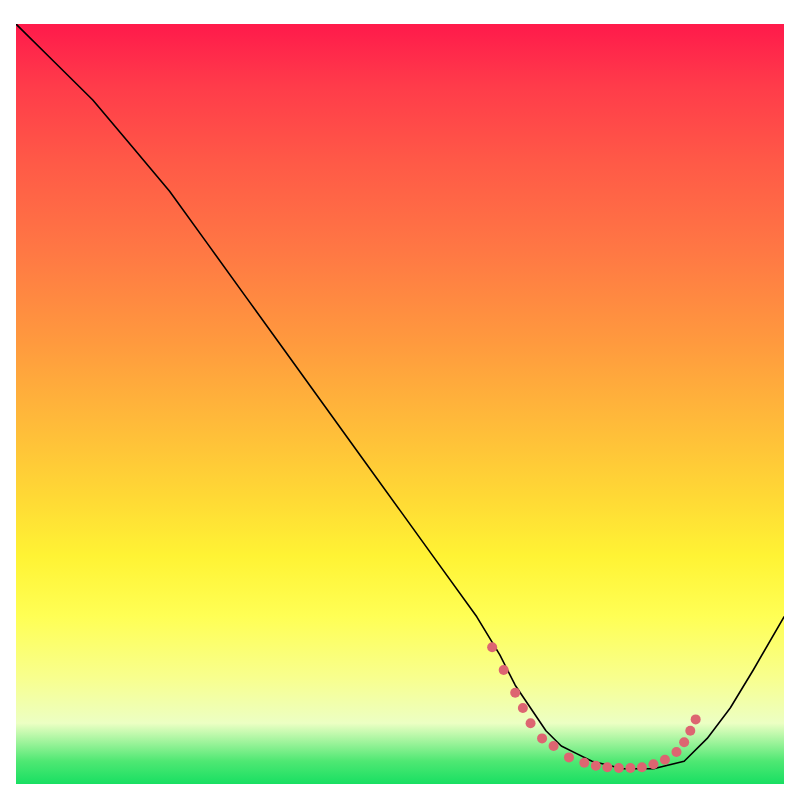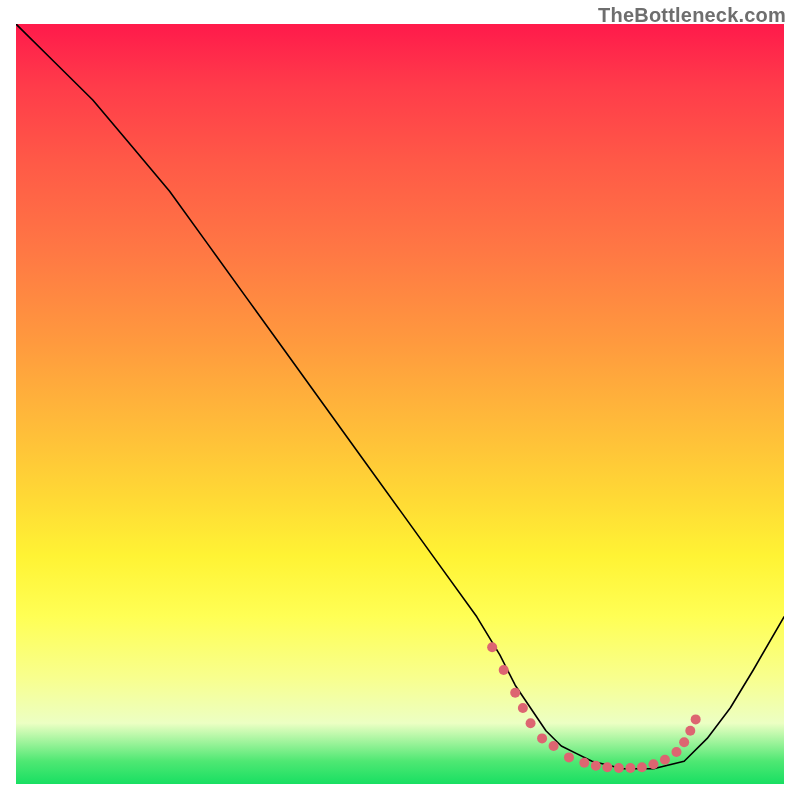--- a/index.html
+++ b/index.html
@@ -91,14 +91,13 @@
         <circle cx="625.92" cy="743.28" r="5" class="dot"></circle>
         <circle cx="637.44" cy="740.24" r="5" class="dot"></circle>
         <circle cx="648.96" cy="735.68" r="5" class="dot"></circle>
         <circle cx="660.48" cy="728.08" r="5" class="dot"></circle>
         <circle cx="668.16" cy="718.20" r="5" class="dot"></circle>
         <circle cx="674.30" cy="706.80" r="5" class="dot"></circle>
         <circle cx="679.68" cy="695.40" r="5" class="dot"></circle>
       </g>
   </svg>
 
-  <div class="watermark">TheBottleneck.com</div>
 </div>
 
 </body></html>

